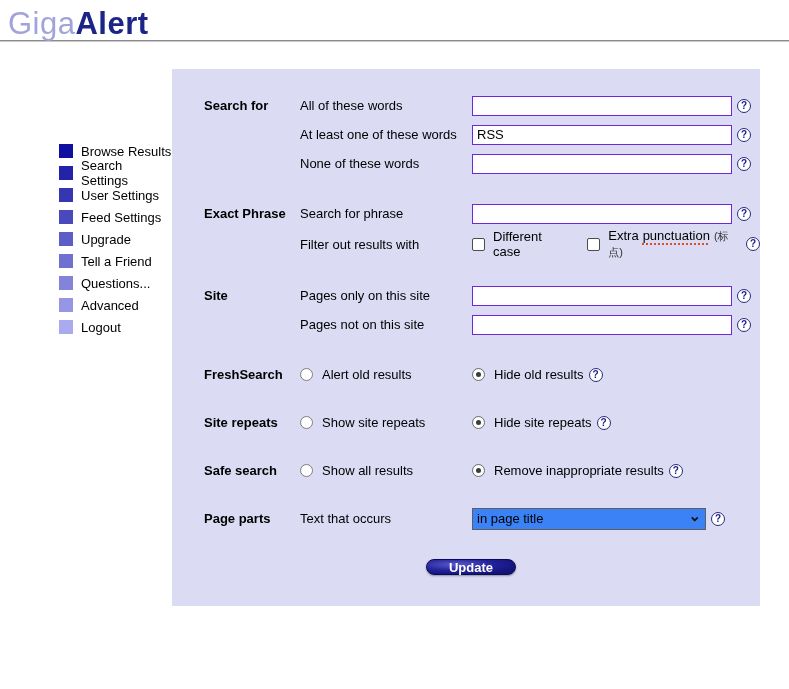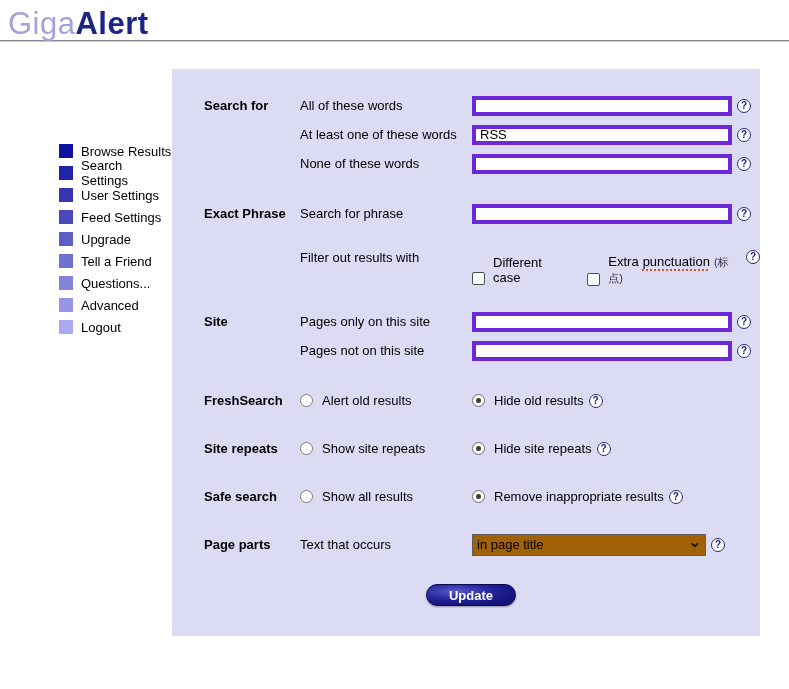--- a/index.html
+++ b/index.html
@@ -41,21 +41,21 @@
     display: grid; grid-template-columns: 96px 172px auto;
     align-items: center; min-height: 29px; padding-left: 22px;
   }
   .row .label { font-weight: 700; font-size: 13px; }
   .sub { font-size: 13px; }
   .ctrl { display: flex; align-items: center; }
   .spacer { height: 21px; }
   .spacer-sm { height: 19px; }
 
   input.text {
-    width: 260px; height: 20px; border: 4px solid #6d28d9; background: #fff;
+    width: 260px; height: 20px; border: 1px solid #6d28d9; background: #fff;
     font-family: "Liberation Sans", sans-serif; font-size: 13px; padding: 1px 4px;
   }
   .qicon {
     width: 14px; height: 14px; border-radius: 50%;
     border: 1px solid #2a2a7a; background: #fff; color: #1b1b8f;
     font-size: 10px; font-weight: 700; line-height: 12px;
     display: inline-flex; align-items: center; justify-content: center;
     margin-left: 5px; cursor: pointer; flex: 0 0 14px;
   }
 
@@ -68,45 +68,45 @@
   }
   .radio.checked { border-color: #6a6a6a; }
   .radio.checked::after {
     content: ""; position: absolute; left: 3px; top: 3px; right: 3px; bottom: 3px;
     border-radius: 50%; background: #3c3c3c;
   }
   .cb {
     width: 13px; height: 13px; border: 1px solid #4c4c4c; border-radius: 2px;
     background: #fff; flex: 0 0 13px; cursor: pointer;
   }
-  .cb-group { display: flex; align-items: flex-end; font-size: 13px; margin-top: 26px; }
+  .cb-group { display: flex; align-items: center; font-size: 13px; }
   .cb-group .txt { margin-left: 8px; }
   .gap16 { width: 16px; }
   .spell {
     text-decoration: underline dotted #d4502e;
     text-decoration-thickness: 2px; text-underline-offset: 3px;
   }
   .suffix-small { font-size: 11px; color: #333; margin-left: 4px; }
   .wsp { display: inline-block; width: 4px; }
 
   .select-wrap { position: relative; width: 234px; }
   select.parts {
-    width: 100%; height: 22px; border: 1px solid #5e5e5e; background: #a16207;
+    width: 100%; height: 22px; border: 1px solid #5e5e5e; background: #3b82f6;
     font-family: "Liberation Sans", sans-serif; font-size: 13px;
     appearance: none; -webkit-appearance: none; padding: 0 22px 0 4px; border-radius: 0;
   }
   .chev {
     position: absolute; right: 5px; top: -3px; height: 22px;
     display: flex; align-items: center; font-size: 15px; font-weight: 700;
     pointer-events: none; color: #111;
   }
 
   .btn-row { text-align: center; margin-top: 25px; }
   button.update {
-    width: 90px; height: 22px; border-radius: 11px;
+    width: 90px; height: 16px; border-radius: 11px;
     border: 1px solid #0b0b55;
     background: radial-gradient(ellipse at 32% 32%, #5a5ac8 0%, #22229a 45%, #14147c 75%, #10106a 100%);
     color: #fff; font-family: "Liberation Sans", sans-serif;
     font-size: 13px; font-weight: 700; cursor: pointer;
     box-shadow: 0 1px 2px rgba(0,0,0,0.35);
   }
 </style>
 </head>
 <body>
 

